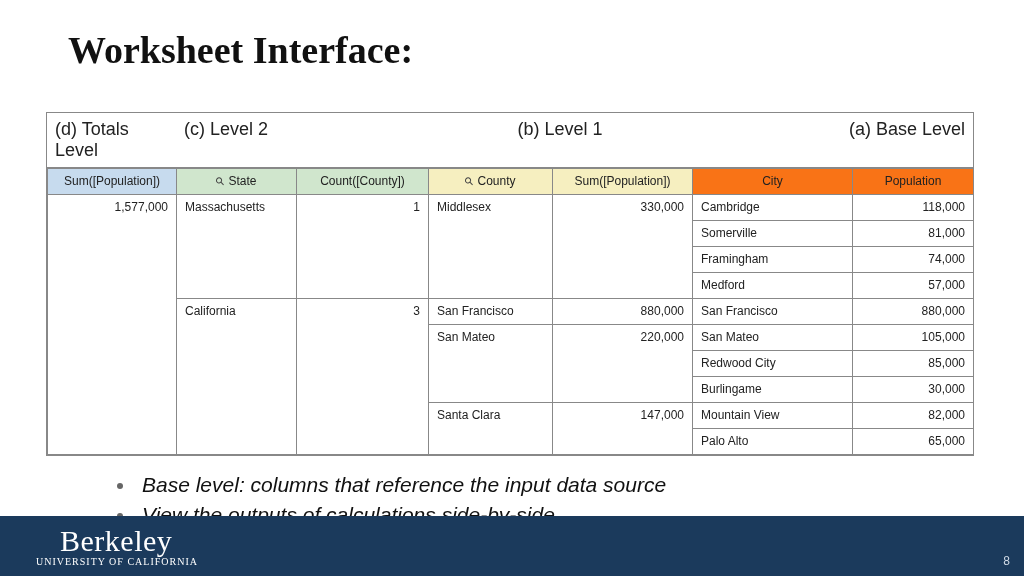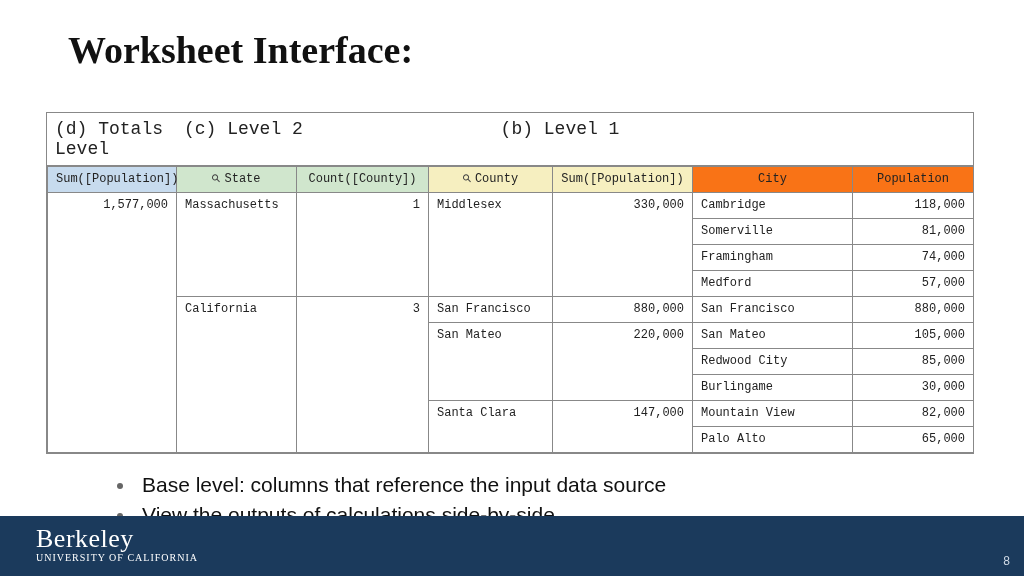--- a/index.html
+++ b/index.html
@@ -30,30 +30,30 @@
     border: 1px solid #888;
     background: #fff;
   }
   .lvl-labels {
     display: flex;
     font-size: 18px;
     color: #222;
     background: #fff;
     border-bottom: 1px solid #888;
   }
-  .lvl-labels div { padding: 6px 8px; font-family: Liberation Mono, monospace; }
+  .lvl-labels div { padding: 6px 8px; }
   .lvl-d { flex: 0 0 129px; text-align: left; }
   .lvl-c { flex: 0 0 252px; }
   .lvl-b { flex: 0 0 264px; text-align: center; }
   .lvl-a { flex: 0 0 281px; text-align: right; padding-right: 10px; }
 
   table.data {
     border-collapse: collapse;
     width: 100%;
-    font-family: Liberation Mono, monospace;
+    font-family: Liberation Sans, sans-serif;
     font-size: 12px;
     color: #222;
     table-layout: fixed;
   }
   table.data th, table.data td {
     border: 1px solid #888;
     padding: 5px 8px;
     height: 26px;
     vertical-align: top;
   }
@@ -84,40 +84,41 @@
   }
 
   .bullets {
     position: absolute;
     left: 96px;
     top: 452px;
     font-size: 21px;
     color: #111;
   }
   .bullets li::marker { color: #666; }
-  .bullets li { margin-bottom: 6px; padding-left: 6px; }
+  .bullets li { margin-bottom: 6px; padding-left: 6px; font-style: italic; }
 
   .footer {
     position: absolute;
     left: 0;
     bottom: 0;
     width: 1024px;
     height: 60px;
     background: #1b3a5c;
     color: #fff;
   }
   .footer .logo {
     position: absolute;
     left: 36px;
     top: 8px;
     font-family: Georgia, "Times New Roman", serif;
   }
   .footer .logo .big {
-    font-size: 26px;
+    font-size: 30px;
     letter-spacing: 0.5px;
+    margin-left: 24px;
   }
   .footer .logo .small {
     font-size: 10px;
     letter-spacing: 1px;
     margin-top: -2px;
   }
   .footer .pagenum {
     position: absolute;
     right: 14px;
     bottom: 8px;
@@ -128,20 +129,21 @@
 </head>
 <body>
 
 <div class="slide-title">Worksheet Interface:</div>
 
 <div class="table-wrap">
   <div class="lvl-labels">
     <div class="lvl-d">(d) Totals Level</div>
     <div class="lvl-c">(c) Level 2</div>
     <div class="lvl-b">(b) Level 1</div>
+    <div class="lvl-a">(a) Base Level</div>
   </div>
 
   <table class="data">
     <colgroup>
       <col class="c-sumpop">
         <col class="c-state">
         <col class="c-count">
       <col class="c-county">
         <col class="c-sumpop2">
         <col class="c-city">

